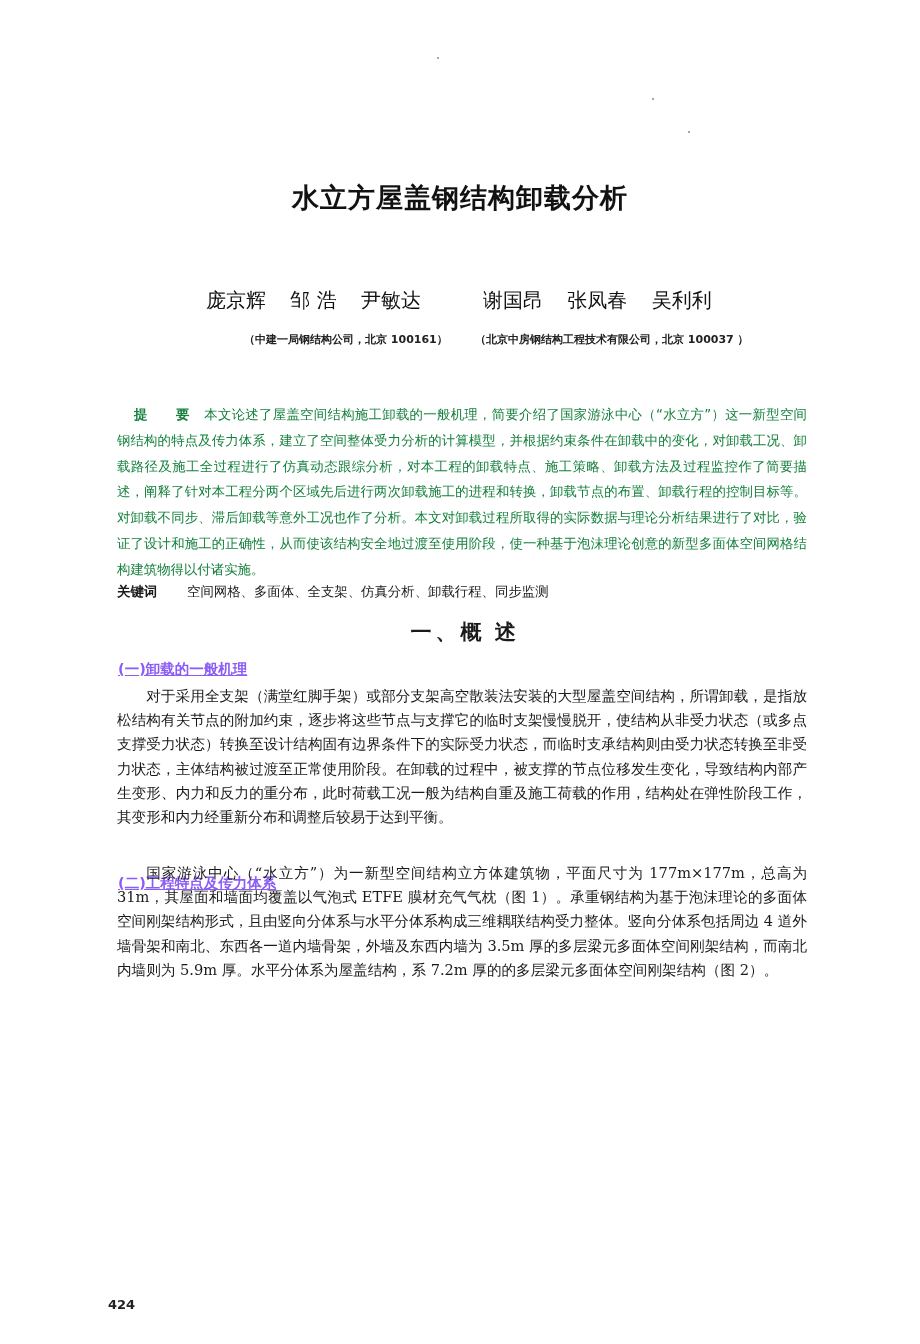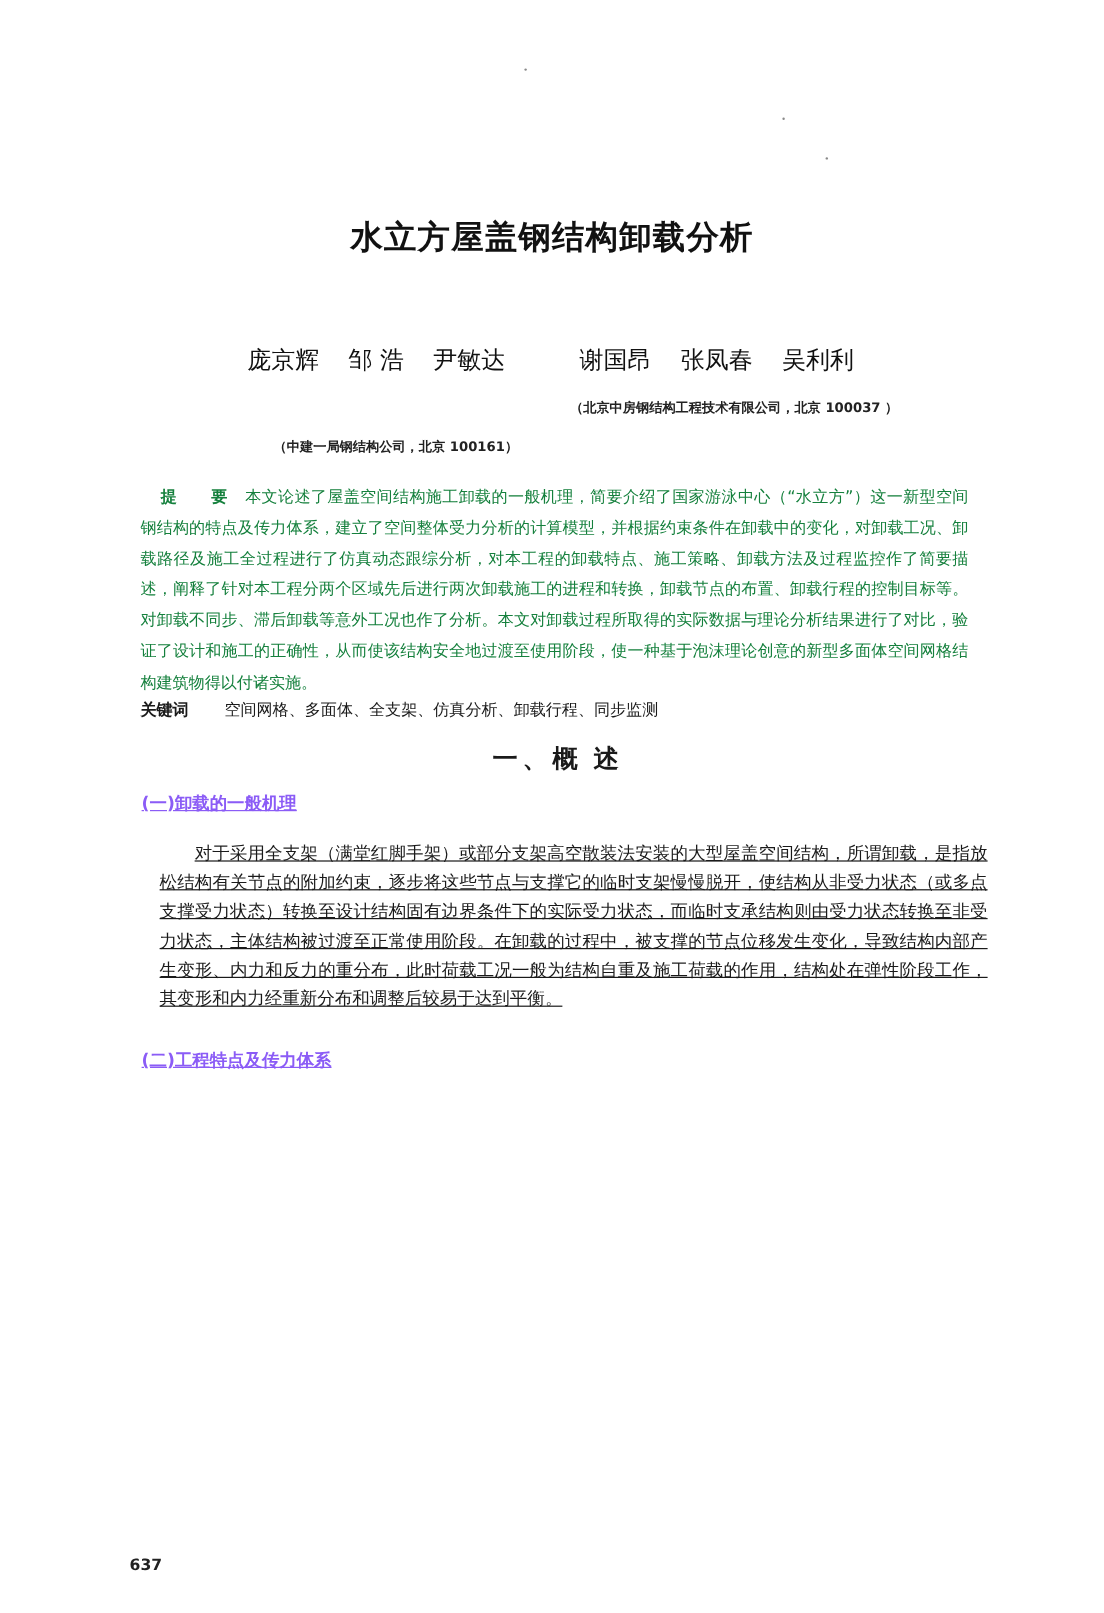--- a/index.html
+++ b/index.html
@@ -50,21 +50,21 @@
     .authors-right { left: 483px; }
     .affil {
       position: absolute;
       top: 332px;
       font-size: 11px;
       font-family: "DejaVu Sans", "Liberation Sans", sans-serif;
       font-weight: bold;
       color: #222;
       white-space: nowrap;
     }
-    .affil-left { left: 228px; margin-top: 33px; }
+    .affil-left { left: 244px; }
     .affil-right { left: 455px; margin-left: 20px; }
 
     .abstract {
       position: absolute;
       left: 117px;
       top: 402px;
       width: 690px;
       font-size: 13.4px;
       line-height: 25.8px;
       font-family: "DejaVu Sans", "Liberation Sans", sans-serif;
@@ -172,18 +172,19 @@
     <span class="label">提 要</span><span>本文论述了屋盖空间结构施工卸载的一般机理，简要介绍了国家游泳中心（“水立方”）这一新型空间钢结构的特点及传力体系，建立了空间整体受力分析的计算模型，并根据约束条件在卸载中的变化，对卸载工况、卸载路径及施工全过程进行了仿真动态跟综分析，对本工程的卸载特点、施工策略、卸载方法及过程监控作了简要描述，阐释了针对本工程分两个区域先后进行两次卸载施工的进程和转换，卸载节点的布置、卸载行程的控制目标等。对卸载不同步、滞后卸载等意外工况也作了分析。本文对卸载过程所取得的实际数据与理论分析结果进行了对比，验证了设计和施工的正确性，从而使该结构安全地过渡至使用阶段，使一种基于泡沫理论创意的新型多面体空间网格结构建筑物得以付诸实施。</span>
   </div>
 
   <div class="keywords">
     <span class="label">关键词</span><span>空间网格、多面体、全支架、仿真分析、卸载行程、同步监测</span>
   </div>
 
   <h2 class="section-heading" style="margin:0;">一、概 述</h2>
 
   <div class="subheading sub1">(一)卸载的一般机理</div>
-  <p class="body-para para1" style="margin:16px;text-decoration:underline;">对于采用全支架（满堂红脚手架）或部分支架高空散装法安装的大型屋盖空间结构，所谓卸载，是指放松结构有关节点的附加约束，逐步将这些节点与支撑它的临时支架慢慢脱开，使结构从非受力状态（或多点支撑受力状态）转换至设计结构固有边界条件下的实际受力状态，而临时支承结构则由受力状态转换至非受力状态，主体结构被过渡至正常使用阶段。在卸载的过程中，被支撑的节点位移发生变化，导致结构内部产生变形、内力和反力的重分布，此时荷载工况一般为结构自重及施工荷载的作用，结构处在弹性阶段工作，其变形和内力经重新分布和调整后较易于达到平衡。</p>
+  <p class="body-para para1" style="margin:0;">对于采用全支架（满堂红脚手架）或部分支架高空散装法安装的大型屋盖空间结构，所谓卸载，是指放松结构有关节点的附加约束，逐步将这些节点与支撑它的临时支架慢慢脱开，使结构从非受力状态（或多点支撑受力状态）转换至设计结构固有边界条件下的实际受力状态，而临时支承结构则由受力状态转换至非受力状态，主体结构被过渡至正常使用阶段。在卸载的过程中，被支撑的节点位移发生变化，导致结构内部产生变形、内力和反力的重分布，此时荷载工况一般为结构自重及施工荷载的作用，结构处在弹性阶段工作，其变形和内力经重新分布和调整后较易于达到平衡。</p>
 
   <div class="subheading sub2">(二)工程特点及传力体系</div>
+  <p class="body-para para2" style="margin:0;">国家游泳中心（“水立方”）为一新型空间结构立方体建筑物，平面尺寸为 177m×177m，总高为 31m，其屋面和墙面均覆盖以气泡式 ETFE 膜材充气气枕（图 1）。承重钢结构为基于泡沫理论的多面体空间刚架结构形式，且由竖向分体系与水平分体系构成三维耦联结构受力整体。竖向分体系包括周边 4 道外墙骨架和南北、东西各一道内墙骨架，外墙及东西内墙为 3.5m 厚的多层梁元多面体空间刚架结构，而南北内墙则为 5.9m 厚。水平分体系为屋盖结构，系 7.2m 厚的的多层梁元多面体空间刚架结构（图 2）。</p>
 
-  <div class="page-number">637</div>
+  <div class="page-number">424</div>
 </div>
 
 </body></html>

